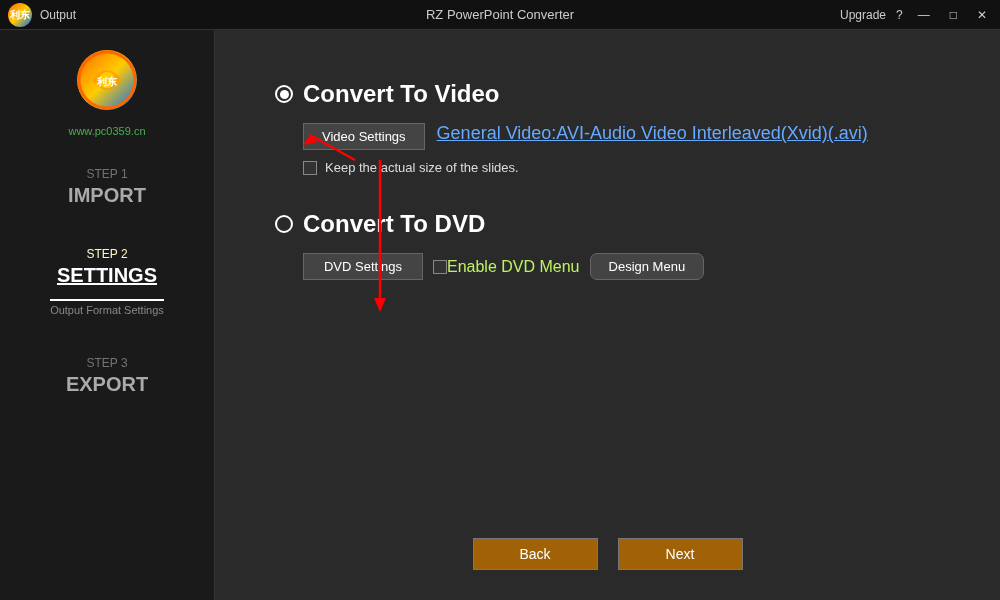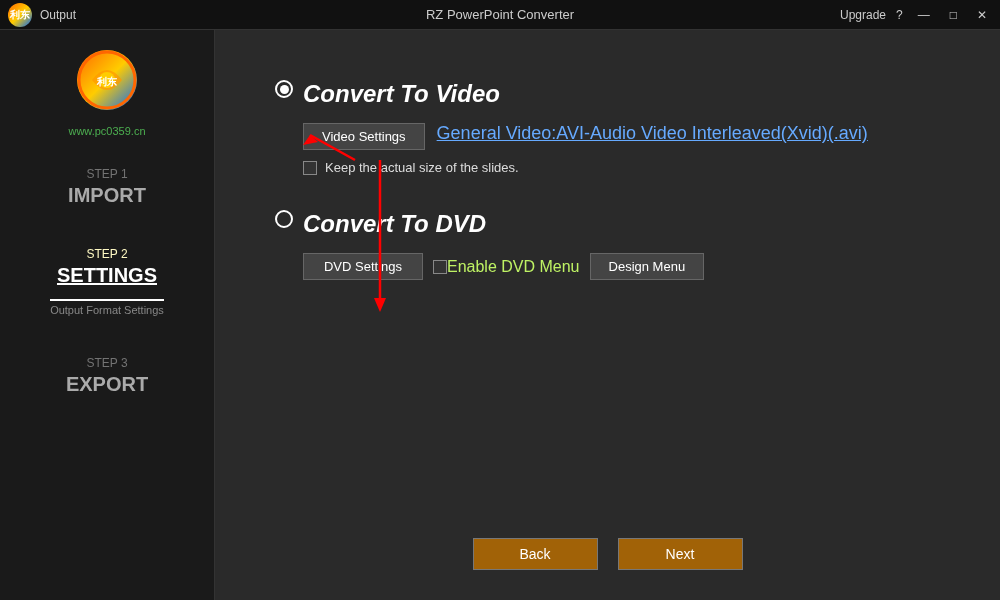--- a/index.html
+++ b/index.html
@@ -138,24 +138,23 @@
 
     .section {
       margin-bottom: 35px;
     }
 
     .section-title {
       font-size: 24px;
       font-weight: bold;
       color: #fff;
       display: flex;
-      align-items: flex-start;
+      align-items: center;
       gap: 10px;
       margin-bottom: 15px;
-      font-style: italic;
     }
 
     .radio-circle {
       width: 18px;
       height: 18px;
       border: 2px solid #fff;
       border-radius: 50%;
       display: inline-flex;
       align-items: center;
       justify-content: center;
@@ -334,21 +333,21 @@
         <div class="radio-circle empty"></div>
         <span>Convert To DVD</span>
       </div>
       <div class="section-controls">
         <div class="dvd-controls">
           <button class="settings-btn">DVD Settings</button>
           <div class="dvd-checkbox-row">
             <div class="checkbox-box"></div>
             <span>Enable DVD Menu</span>
           </div>
-          <button class="settings-btn" style="min-width:100px;">Design Menu</button>
+          <button class="settings-btn" style="min-width:100px;border-radius:7px;">Design Menu</button>
         </div>
       </div>
     </div>
 
     <div class="arrow-container">
       <svg width="100%" height="100%" style="position:absolute;top:0;left:0;">
 
         <line x1="140" y1="130" x2="95" y2="105" stroke="red" stroke-width="2.5"></line>
         <polygon points="95,105 103,112 88,115" fill="red"></polygon>
 

